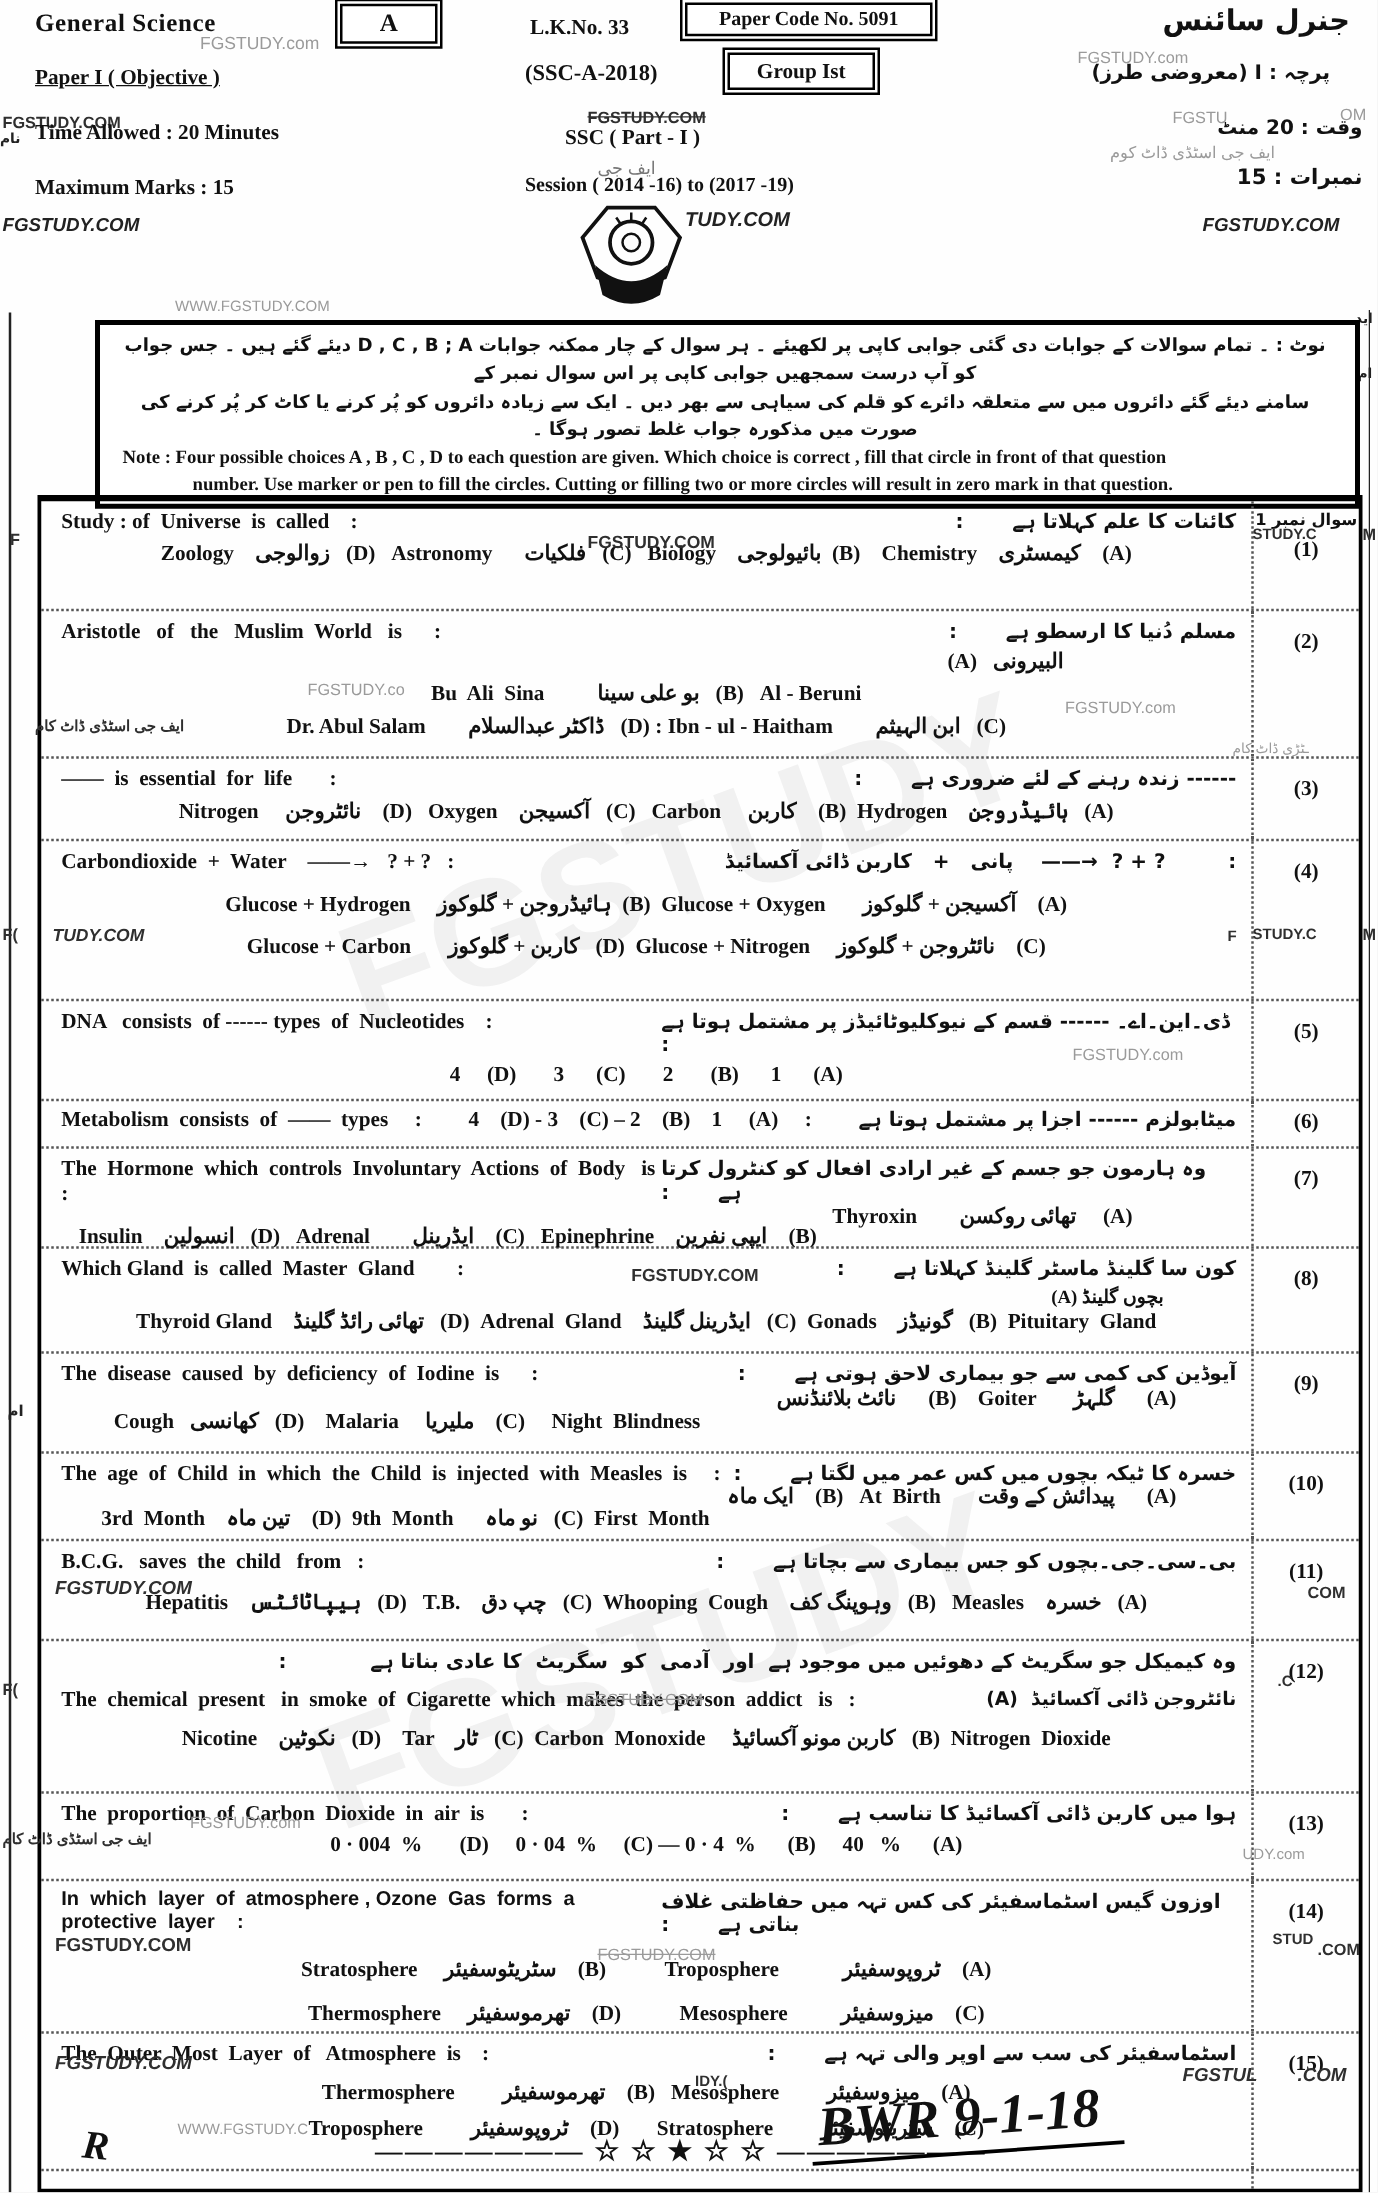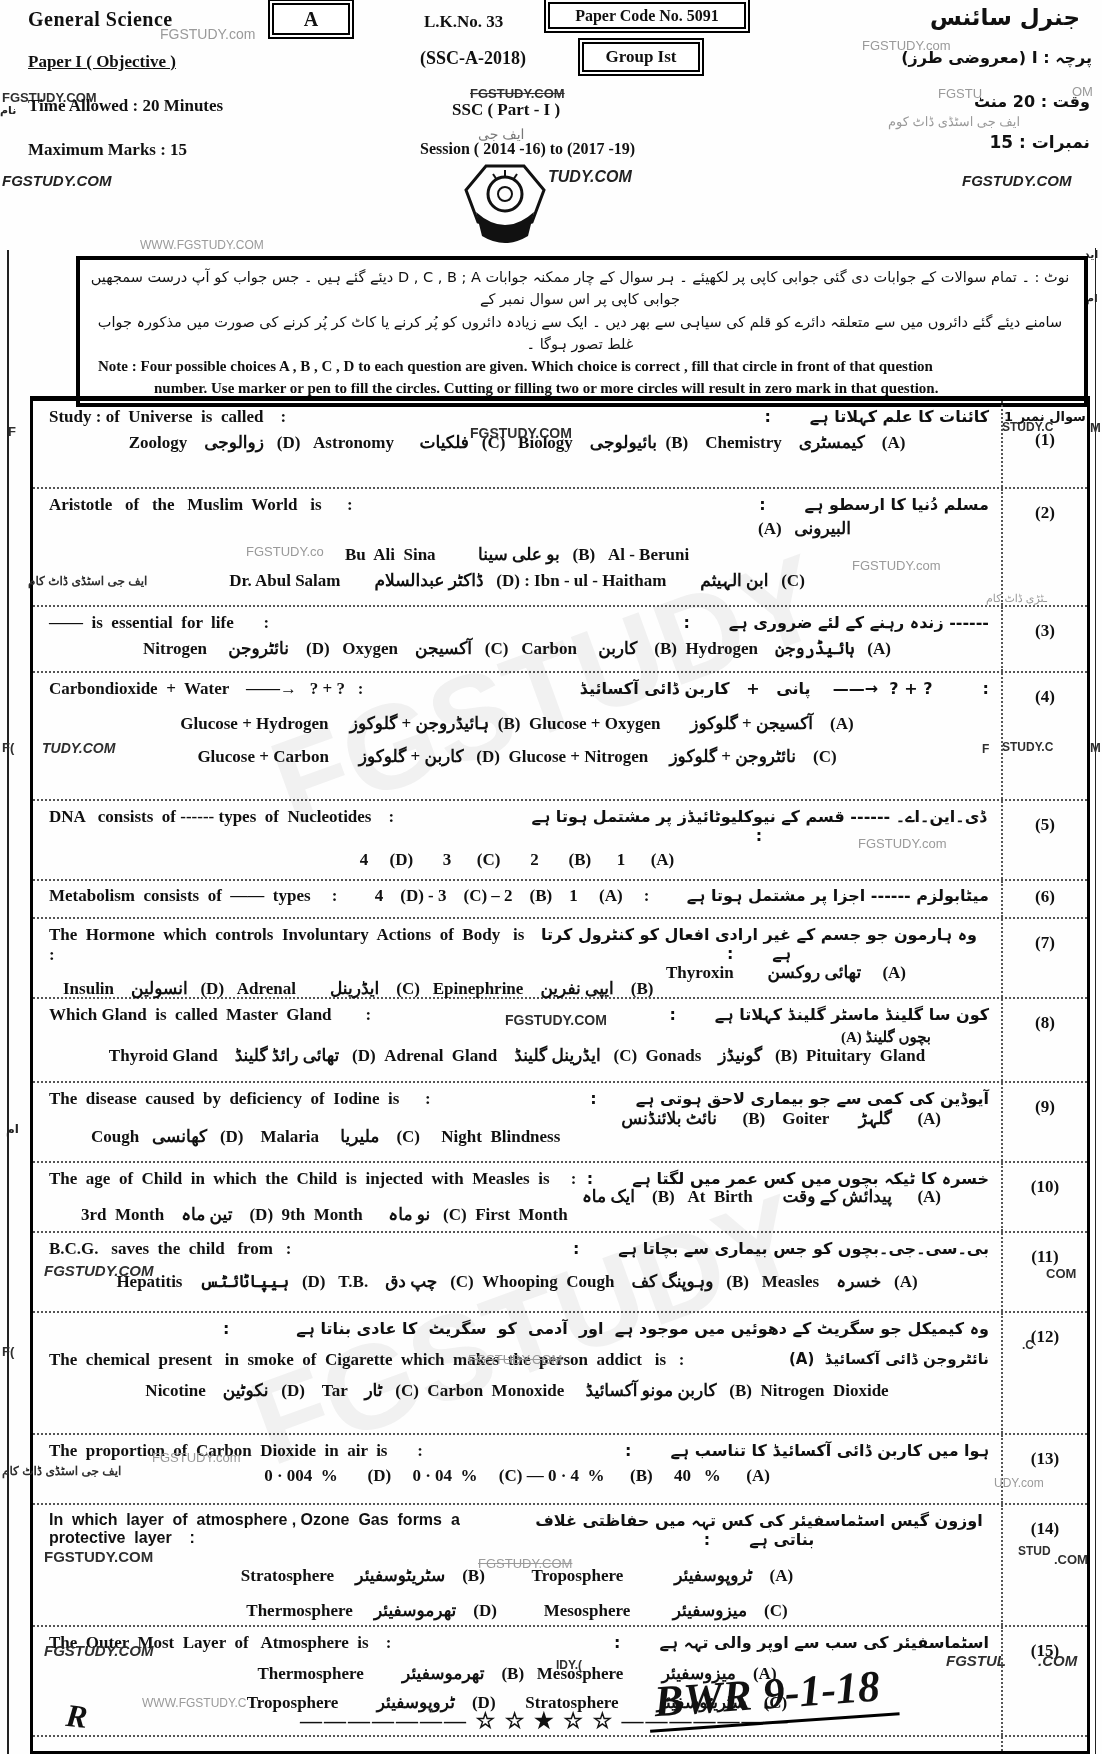--- a/index.html
+++ b/index.html
@@ -20,37 +20,37 @@
   
   .wm  { position:absolute; color:#9a9a9a; font-family:"Liberation Sans", sans-serif; pointer-events:none; }
   .wmb { position:absolute; color:#2f2f2f; font-family:"Liberation Sans", sans-serif; font-weight:bold; pointer-events:none; }
   .wmi { font-style:italic; }
   .ghost { position:absolute; color:rgba(70,70,70,0.07); font-size:120px; font-weight:bold;
            font-family:"Liberation Sans", sans-serif; transform:rotate(-20deg); pointer-events:none; white-space:nowrap; }
 
   
   .notebox { position:absolute; left:76px; top:256px; width:1012px; min-height:128px;
              border:4px solid #000; padding:6px 14px 4px 10px; background:#fff; }
-  .note-ur { direction:rtl; font-family:"DejaVu Sans", sans-serif; font-size:14.5px; font-weight:normal;
+  .note-ur { direction:rtl; font-family:"DejaVu Sans", sans-serif; font-size:14.5px; font-weight:bold;
              text-align:center; line-height:1.55; }
   .note-en { font-size:15px; font-weight:bold; text-align:left; line-height:1.45; padding-left:8px; }
 
   
   .qtable { position:absolute; left:30px; top:396px; width:1060px; bottom:0;
             border:3px solid #000; border-top-width:5px; display:flex; flex-direction:column; background:transparent; }
   .qrow { display:flex; border-bottom:2px dotted #555; }
   .qrow:last-child { border-bottom:none; }
   .qc { flex:1; position:relative; padding-bottom:3px; }
   .qnum { width:86px; border-left:2px dotted #555; display:flex; flex-direction:column;
           align-items:center; padding-top:14px; font-weight:bold; font-size:17px; }
   .qcolhdr { font-family:"DejaVu Sans", sans-serif; direction:rtl; font-size:13px; font-weight:bold; margin-bottom:6px; white-space:nowrap; }
   .qtop { display:flex; justify-content:space-between; align-items:flex-start; padding:6px 12px 0 16px; }
   .en { font-weight:bold; font-size:17px; white-space:pre-wrap; }
   .urq { font-family:"DejaVu Sans", sans-serif; direction:rtl; font-size:16px; font-weight:bold;
-         white-space:pre-wrap; text-align:center; max-width:460px; }
+         white-space:pre-wrap; text-align:left; max-width:460px; }
   .urq.ltr { direction:ltr; }
   .aline { direction:ltr; text-align:right; font-weight:bold; font-size:17px; white-space:pre-wrap;
            padding-right:120px; padding-top:3px; font-family:"Liberation Serif", serif; }
   .optline { text-align:center; font-weight:bold; font-size:17px; white-space:pre-wrap; padding-top:5px; direction:ltr; }
   .optline.left { text-align:left; }
   .urline { direction:rtl; font-family:"DejaVu Sans", sans-serif; font-weight:bold; font-size:16px;
             text-align:right; padding:6px 12px 0 0; white-space:pre-wrap; }
 
   
   .vline-l { position:absolute; left:7px; top:250px; bottom:0; border-left:2px solid #222; }
@@ -77,21 +77,21 @@
   <div class="abs b" style="left:424px; top:12px; font-size:17px;">L.K.No.  33</div>
 
   <div class="abs dbox" style="left:548px; top:2px; width:198px; height:27px; font-size:16px;">Paper Code No.  5091</div>
 
   <div class="abs hdr-ur" style="left:860px; top:4px; width:220px; font-size:23px;">جنرل سائنس</div>
 
   <div class="abs b" style="left:28px; top:52px; font-size:17px;text-decoration:underline;">Paper    I  ( Objective )</div>
   <div class="abs b" style="left:420px; top:48px; font-size:18px;">(SSC-A-2018)</div>
   <div class="abs dbox" style="left:582px; top:42px; width:118px; height:30px; font-size:17px;">Group Ist</div>
   <div class="wm" style="left:862px; top:38px; font-size:13px;">FGSTUDY.com</div>
-  <div class="abs hdr-ur" style="left:772px; top:48px; width:320px; font-size:16px;">پرچہ    :    I   (معروضی طرز)</div>
+  <div class="abs hdr-ur" style="left:744px; top:48px; width:320px; font-size:16px;">پرچہ    :    I   (معروضی طرز)</div>
 
   <div class="wmb" style="left:2px; top:90px; font-size:13px;">FGSTUDY.COM</div>
   <div class="margin-mark" style="left:0; top:104px; font-size:11px;">نام</div>
   <div class="abs b" style="left:28px; top:96px; font-size:17px;">Time  Allowed       :    20   Minutes</div>
 
   <div class="wmb" style="left:470px; top:86px; font-size:13px; text-decoration:line-through;">FGSTUDY.COM</div>
   <div class="abs b" style="left:452px; top:100px; font-size:17px;">SSC ( Part - I )</div>
   <div class="wm ur-f" style="left:478px; top:126px; font-size:14px; color:#777;">ایف جی</div>
 
   <div class="wm" style="left:938px; top:86px; font-size:13px;">FGSTU</div>

